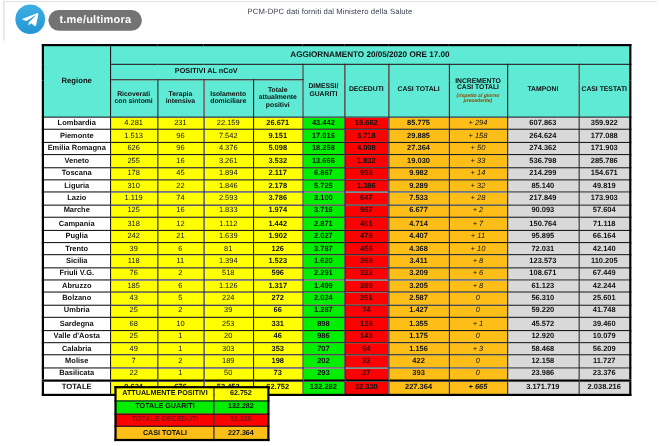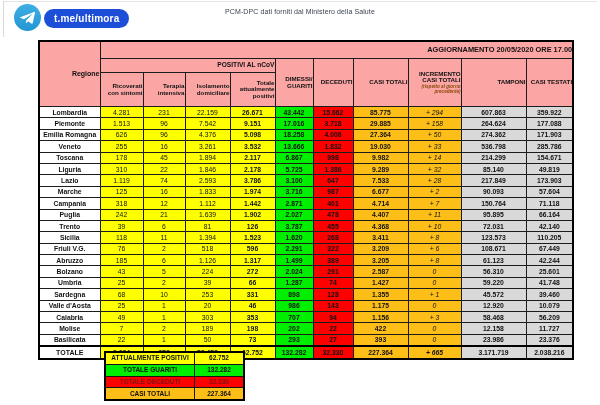--- a/index.html
+++ b/index.html
@@ -8,31 +8,31 @@
     background:#ffffff;font-family:"Liberation Sans",sans-serif;
     -webkit-font-smoothing:antialiased;
   }
   .frame-top{position:absolute;left:3px;top:1px;width:594px;height:1px;background:#e3e3e3;}
   .frame-left{position:absolute;left:3px;top:1px;width:1px;height:36px;background:#d9d9d9;}
 
   
   .tg-logo{position:absolute;left:14px;top:4px;width:27px;height:27px;border-radius:50%;
     background:linear-gradient(180deg,#3fb0e4 0%,#2395d2 100%);display:flex;align-items:center;justify-content:center;}
   .tg-logo svg{width:15px;height:15px;margin:1px 1px 0 0;}
-  .brand-pill{position:absolute;left:44px;top:9px;height:19px;background:#1d4ed8;border-radius:10px;
+  .brand-pill{position:absolute;left:44px;top:9px;height:19px;background:#737373;border-radius:10px;
     color:#fff;font-weight:bold;font-size:10px;line-height:19px;padding:0 10px;letter-spacing:.2px;}
   .source-note{position:absolute;left:0;top:8px;width:600px;text-align:center;
     font-size:7px;color:#3a4150;letter-spacing:.1px;}
 
   
   table.main{position:absolute;left:38px;top:40px;width:534px;border-collapse:collapse;table-layout:fixed;
     border:2px solid #000;}
   table.main th,table.main td{border:1px solid #1c1c1c;padding:0;text-align:center;vertical-align:middle;
     overflow:hidden;line-height:1.05;}
-  table.main th{background:#fca5a5;font-weight:bold;color:#111;text-align:right;}
+  table.main th{background:#5eead4;font-weight:bold;color:#111;}
   .h-agg{height:16px;font-size:7.4px;}
   .h-pos{height:13px;font-size:6.6px;}
   .h-sub{height:33px;font-size:6.2px;}
   .h-regione{font-size:7px;}
   .h-orange{background:#fdbf17;}
   .inc-note{display:block;font-size:4.6px;font-weight:bold;font-style:italic;color:#8a4a06;margin-top:1px;}
   table.main td{height:10.4px;font-size:6.8px;color:#111;}
   td.region{background:#fff;font-weight:bold;color:#2b2b2b;font-size:6.6px;}
   td.y{background:#ffff00;}
   td.yt{background:#ffff00;font-weight:bold;}

